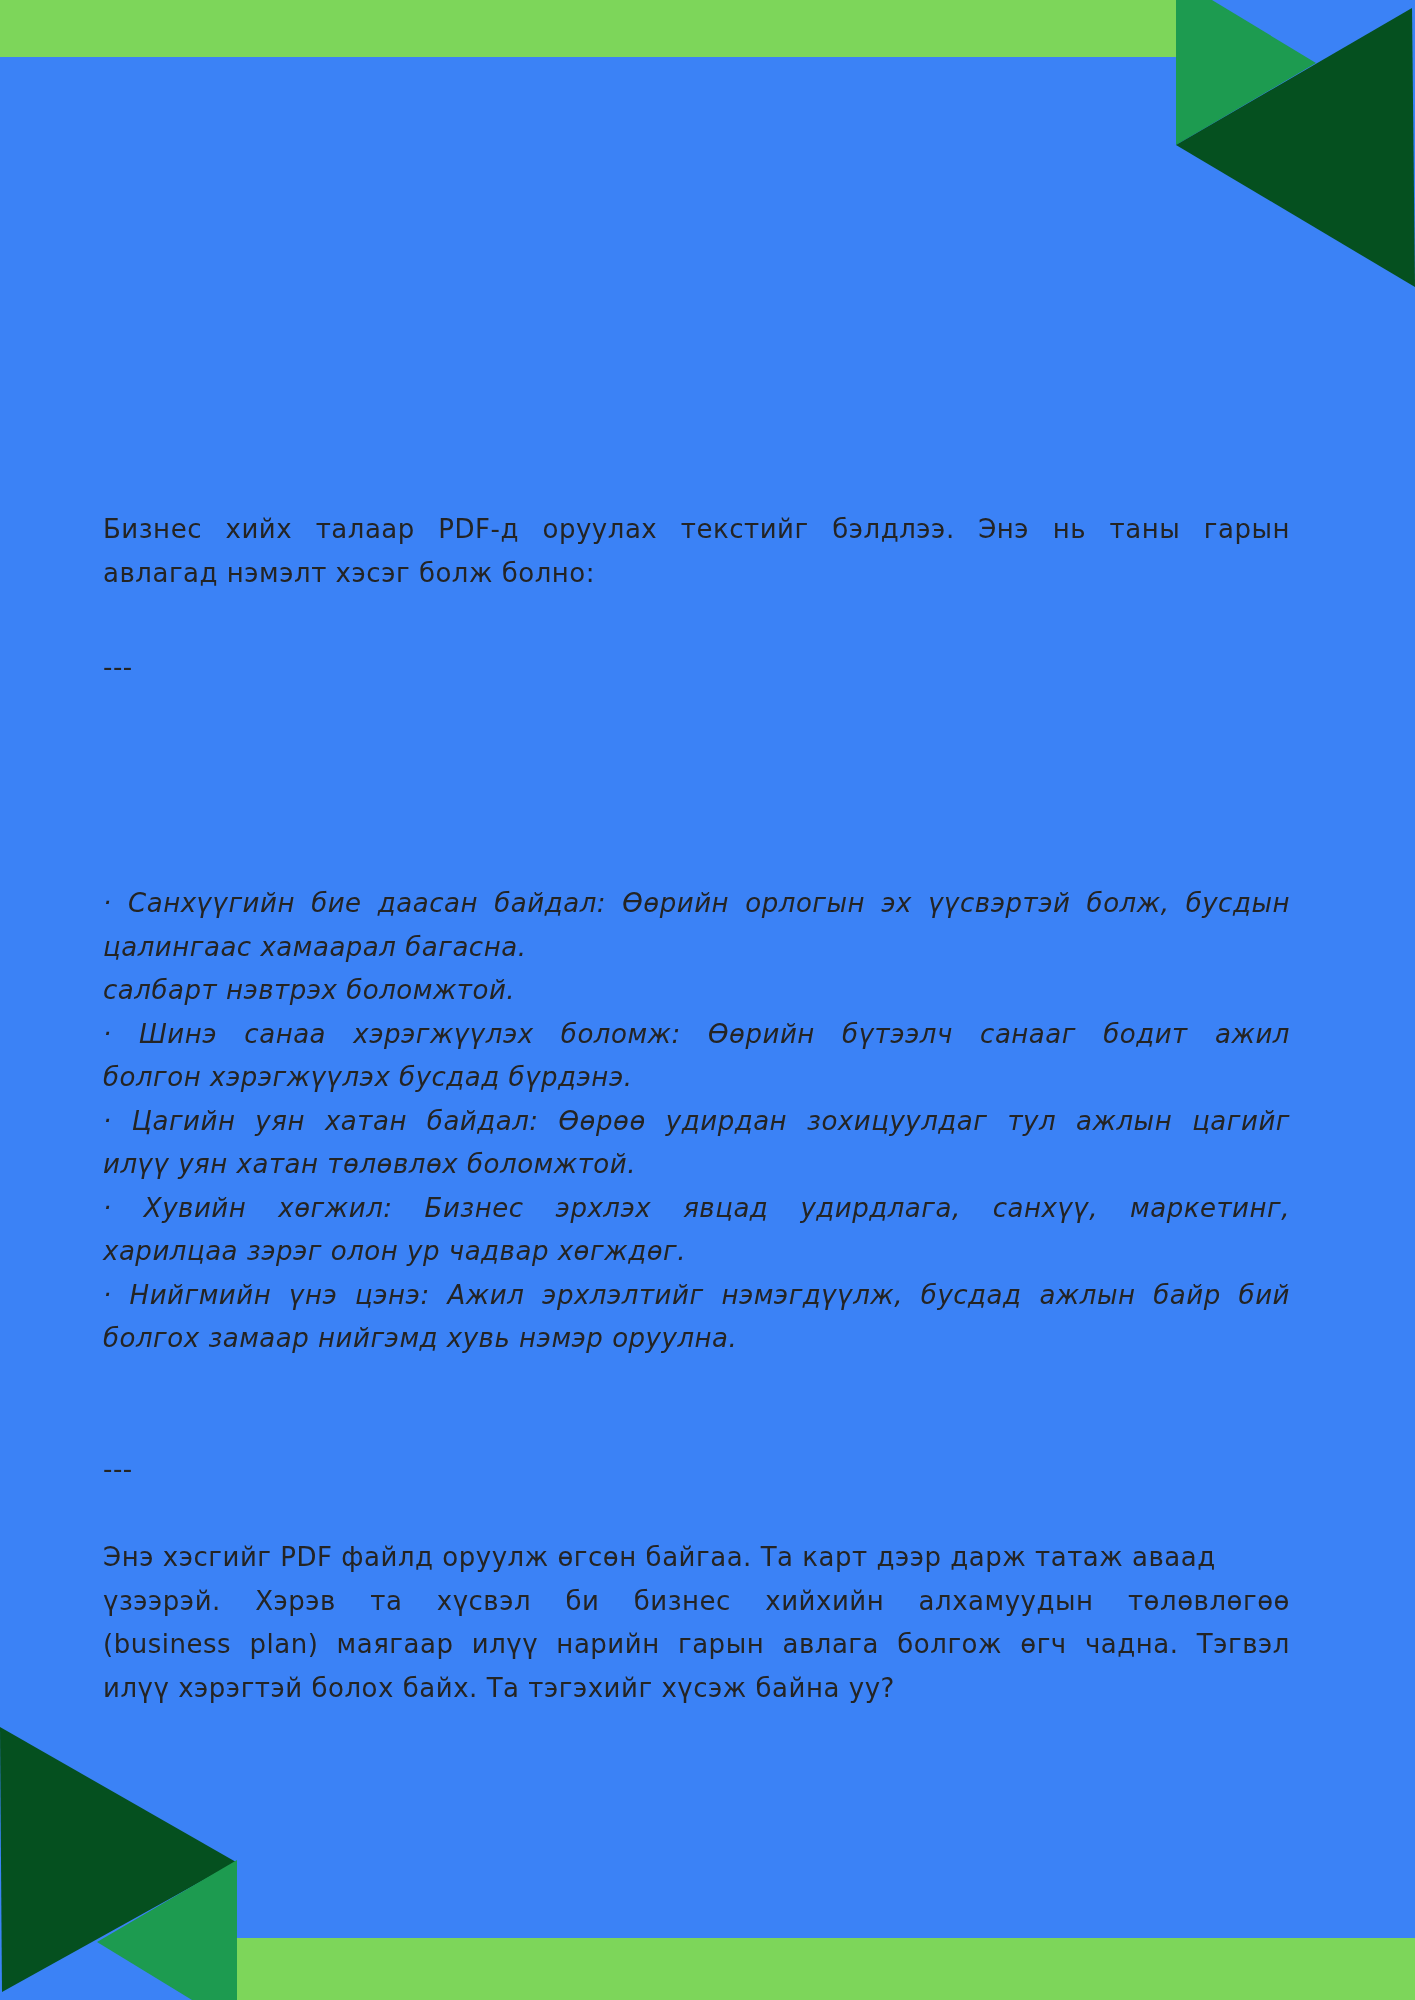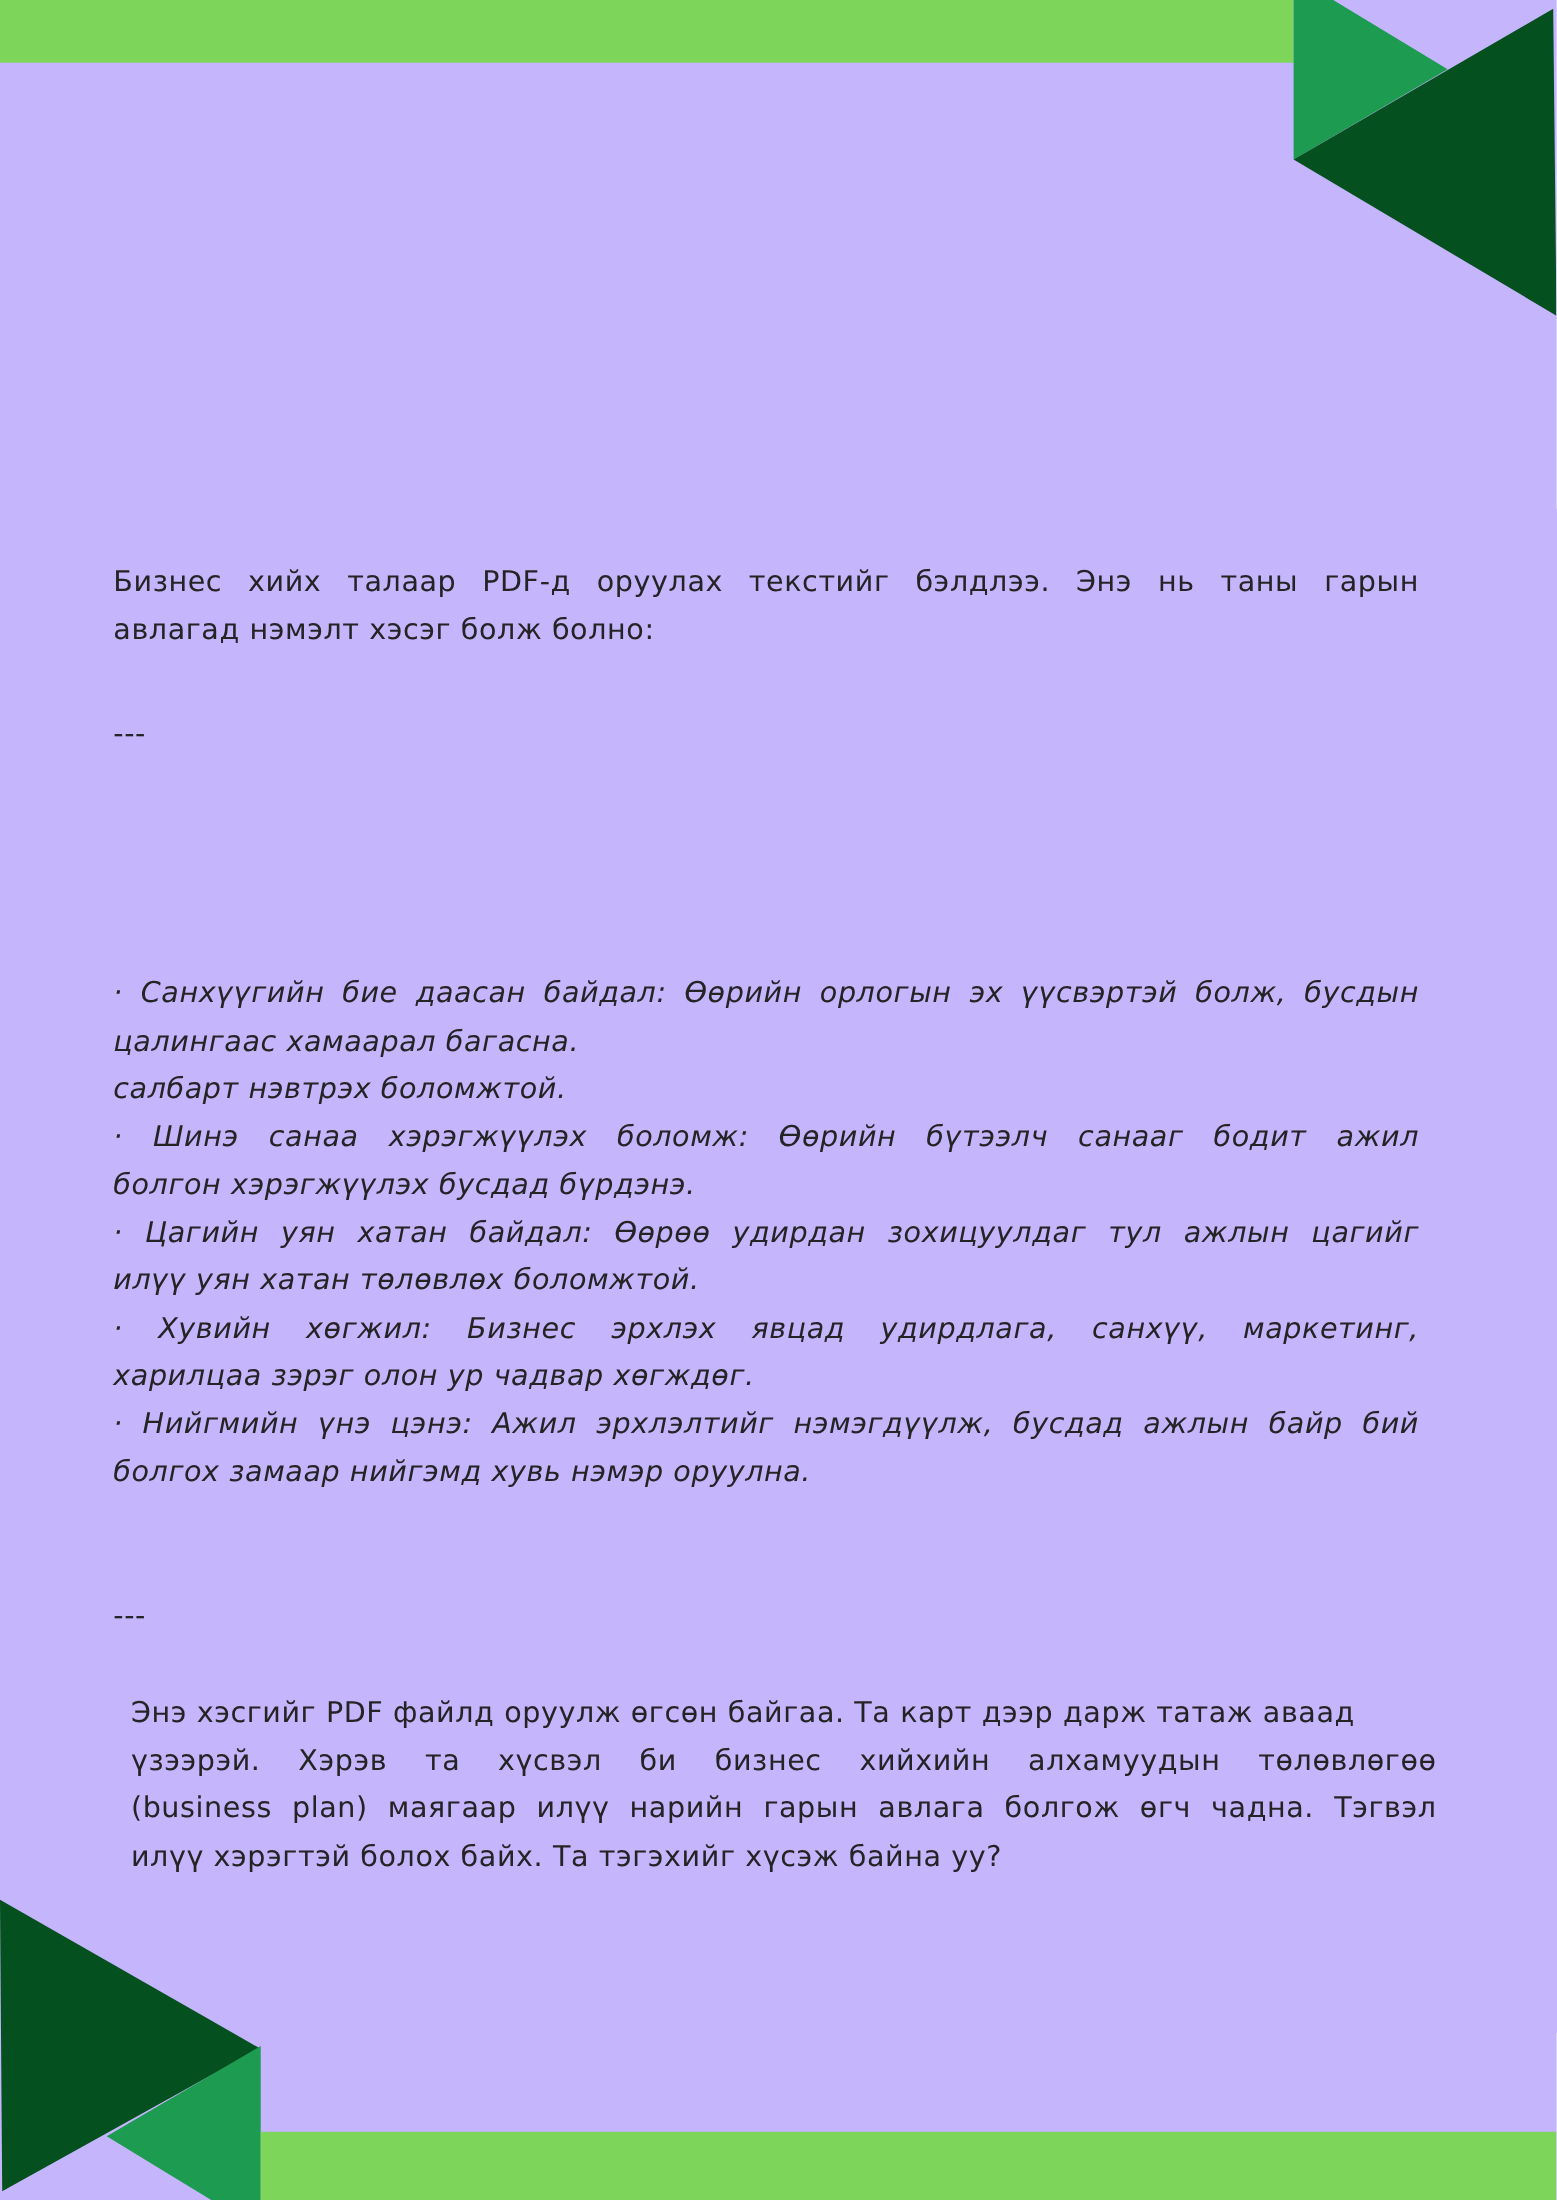--- a/index.html
+++ b/index.html
@@ -27,28 +27,28 @@
     line-height: 43.5px;
     letter-spacing: 0.02em;
     color: #242424;
   }
   .block { position: absolute; left: 0; width: 100%; }
   .block-intro      { top: 508px; }
   .block-divider1   { top: 646px; }
   .block-heading    { top: 737px; }
   .block-advantages { top: 882px; font-style: italic; }
   .block-divider2   { top: 1448px; }
-  .block-closing    { top: 1536px; margin-left: 16px; }
+  .block-closing    { top: 1536px; }
   .line { text-align: left; white-space: normal; }
   .line.just { text-align: justify; text-align-last: justify; }
 </style>
 </head>
 <body>
 
-<div class="page" style="background: #c4b5fd;">
+<div class="page" style="background: #3b82f6;">
 
   <svg class="bg" viewBox="0 0 1415 2000" xmlns="http://www.w3.org/2000/svg">
 
     <rect x="0" y="0" width="1176" height="57" fill="#7dd65a"></rect>
 
     <polygon points="1176,0 1212,0 1316,63 1176,145" fill="#1d9b50"></polygon>
 
     <polygon points="1412,8 1176,145 1415,287" fill="#05501f"></polygon>
 
     <polygon points="0,1727 236,1862 2,1992" fill="#05501f"></polygon>

